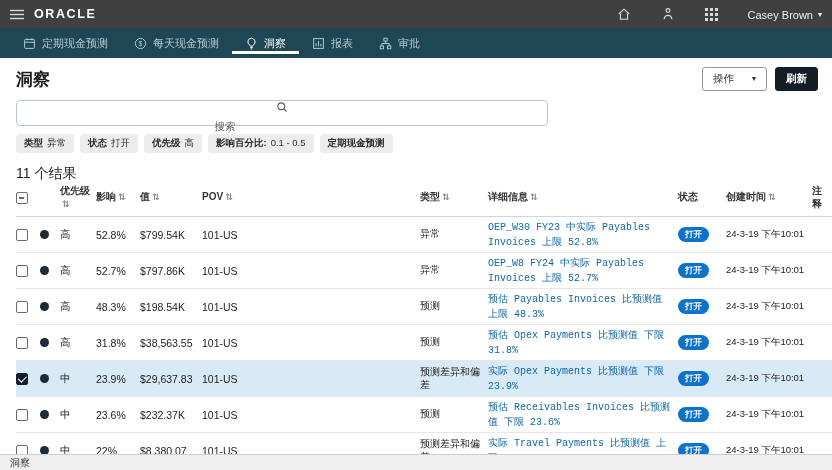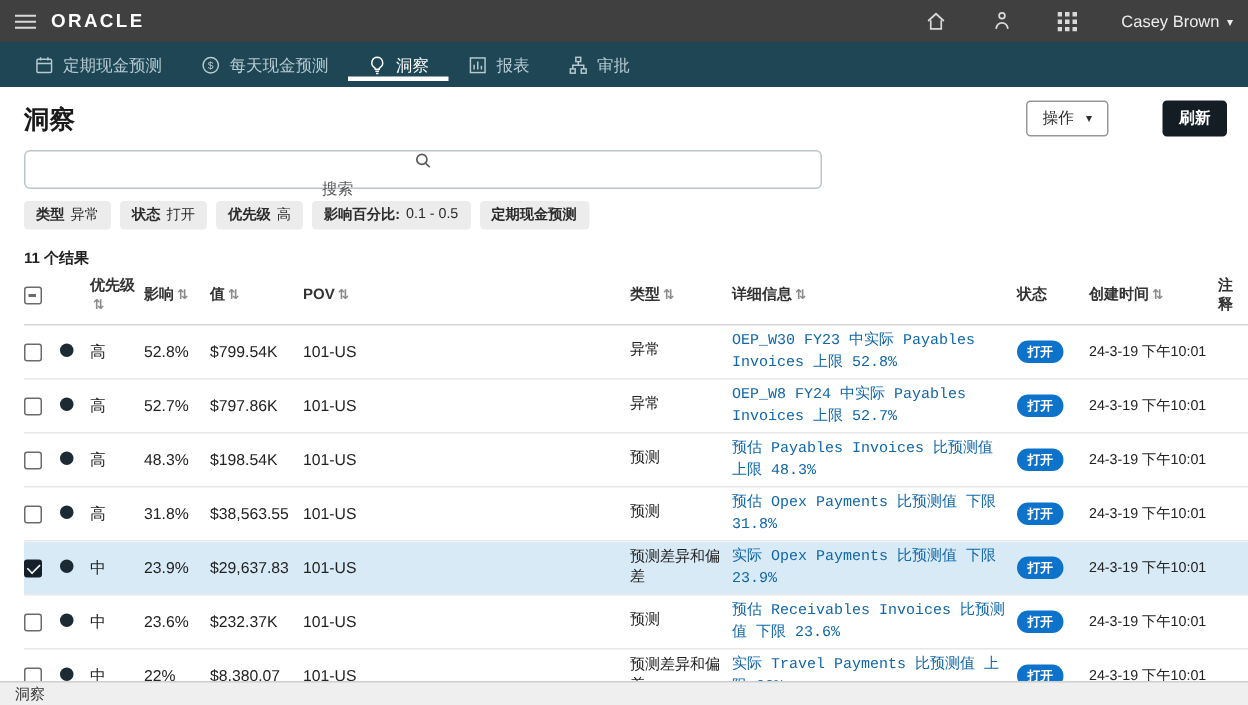--- a/index.html
+++ b/index.html
@@ -21,32 +21,32 @@
   .navbar { height:30px; background:#1e4654; display:flex; align-items:center; padding:0 10px; flex:0 0 auto; }
   .tab { display:flex; align-items:center; gap:6px; padding:0 13px; color:#b6cad3; font-size:11px; cursor:pointer; border-bottom:3px solid transparent; border-top:3px solid transparent; }
   .tab svg { display:block; }
   .tab.active { color:#fff; border-bottom-color:#fff; }
 
   
   .content { flex:1 1 auto; overflow:hidden; padding:8px 0 0 16px; background:#fff; }
   .page-head { display:flex; align-items:center; padding-right:14px; height:26px; }
   .page-title { font-size:17px; font-weight:bold; color:#1a1a1a; }
   .head-actions { margin-left:auto; display:flex; gap:8px; }
-  .btn { font-size:10.5px; padding:4px 10px; border:1px solid #979797; background:#fff; border-radius:3px; color:#2e2e2e; cursor:pointer; display:inline-flex; align-items:center; gap:8px; font-family:inherit;margin-left:28px; }
+  .btn { font-size:10.5px; padding:4px 10px; border:1px solid #979797; background:#fff; border-radius:3px; color:#2e2e2e; cursor:pointer; display:inline-flex; align-items:center; gap:18px; font-family:inherit; }
   .btn.dark { background:#141c24; color:#fff; border-color:#141c24; font-weight:bold; }
 
   .searchbox { margin-top:8px; width:532px; height:26px; border:1px solid #b9c6cc; border-radius:4px; display:flex; align-items:center; padding:0 9px; gap:7px; color:#6f6f6f; background:#fff;flex-direction:column; }
   .searchbox input { border:0; outline:0; flex:1; font-size:10.5px; font-family:inherit; color:#333; background:transparent; }
   .searchbox input::placeholder { color:#595959; }
 
   .chips { margin-top:8px; display:flex; gap:6px; align-items:center; }
   .chip { background:#ececec; border-radius:3px; padding:3px 8px; font-size:9.5px; color:#2b2b2b; display:inline-flex; gap:4px; cursor:pointer; white-space:nowrap; }
   .chip-label { font-weight:bold; }
 
-  .results { margin-top:12px; font-size:10px; font-weight:bold; color:#222; height:12px; }
+  .results { margin-top:12px; font-size:14px; font-weight:normal; color:#222; height:12px; }
 
   
   table { border-collapse:collapse; table-layout:fixed; width:816px; margin-top:2px; }
   col.c1{width:24px} col.c2{width:20px} col.c3{width:36px} col.c4{width:44px}
   col.c5{width:62px} col.c6{width:218px} col.c7{width:68px} col.c8{width:190px}
   col.c9{width:48px} col.c10{width:86px} col.c11{width:20px}
   thead th { text-align:left; font-size:10px; font-weight:bold; color:#333; border-bottom:1px solid #d4d4d4; padding:6px 6px 6px 0; line-height:1.25; vertical-align:middle; }
   tbody td { border-bottom:1px solid #e8e8e8; color:#222; font-size:10.5px; height:30px; padding:3px 6px 3px 0; vertical-align:middle; overflow:hidden; white-space:nowrap; }
   tbody td.wrap { white-space:normal; line-height:1.25; }
   tbody td.created { font-size:9.5px; }

